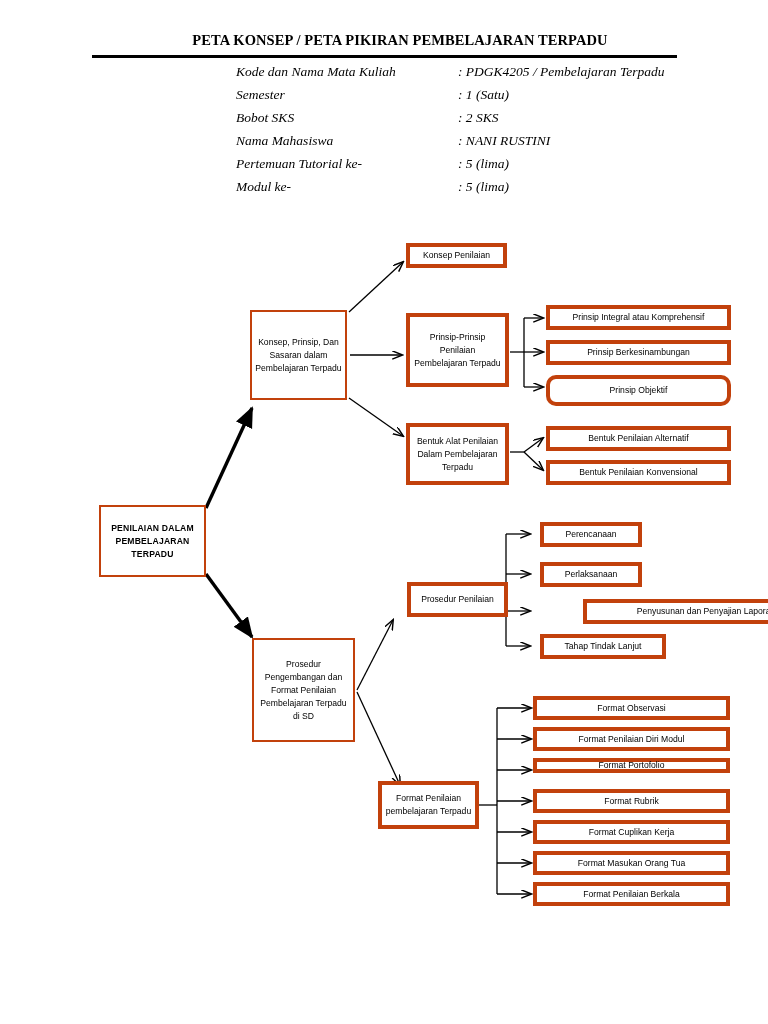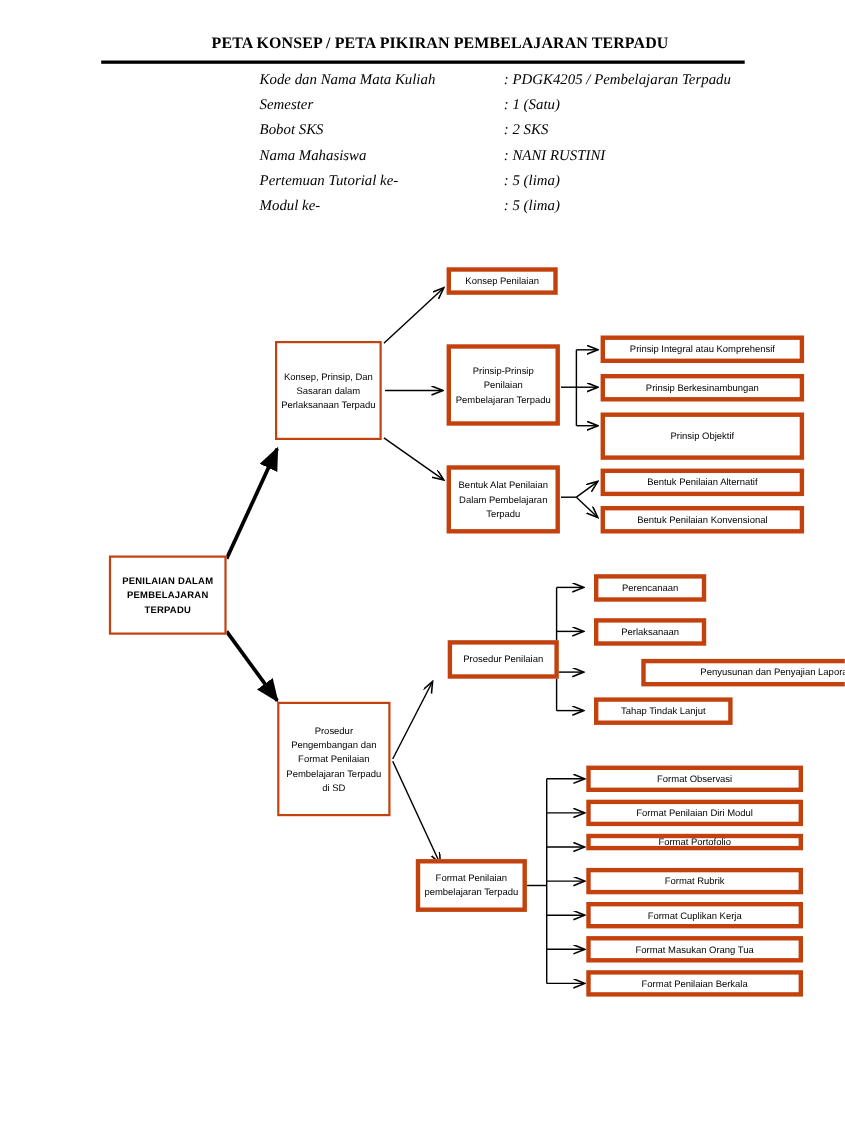--- a/index.html
+++ b/index.html
@@ -153,30 +153,30 @@
     <path d="M497,739 L531,739" stroke="#000" stroke-width="1.3" fill="none" marker-end="url(#ah)"></path>
     <path d="M497,770 L531,770" stroke="#000" stroke-width="1.3" fill="none" marker-end="url(#ah)"></path>
     <path d="M497,801 L531,801" stroke="#000" stroke-width="1.3" fill="none" marker-end="url(#ah)"></path>
     <path d="M497,832 L531,832" stroke="#000" stroke-width="1.3" fill="none" marker-end="url(#ah)"></path>
     <path d="M497,863 L531,863" stroke="#000" stroke-width="1.3" fill="none" marker-end="url(#ah)"></path>
     <path d="M497,894 L531,894" stroke="#000" stroke-width="1.3" fill="none" marker-end="url(#ah)"></path>
   </svg>
 
   <div class="node thick bold-text" style="left:99px; top:505px; width:107px; height:72px;">PENILAIAN DALAM PEMBELAJARAN TERPADU</div>
 
-  <div class="node thick" style="left:250px; top:310px; width:97px; height:90px;">Konsep, Prinsip, Dan Sasaran dalam Perlaksanaan Terpadu</div>
+  <div class="node thick" style="left:250px; top:310px; width:97px; height:90px;">Konsep, Prinsip, Dan Sasaran dalam Pembelajaran Terpadu</div>
   <div class="node thick" style="left:252px; top:638px; width:103px; height:104px;">Prosedur Pengembangan dan Format Penilaian Pembelajaran Terpadu di SD</div>
 
   <div class="node" style="left:406px; top:243px; width:101px; height:25px;">Konsep Penilaian</div>
   <div class="node" style="left:406px; top:313px; width:103px; height:74px;">Prinsip-Prinsip Penilaian Pembelajaran Terpadu</div>
   <div class="node" style="left:406px; top:423px; width:103px; height:62px;">Bentuk Alat Penilaian Dalam Pembelajaran Terpadu</div>
 
   <div class="node" style="left:546px; top:305px; width:185px; height:25px;">Prinsip Integral atau Komprehensif</div>
   <div class="node" style="left:546px; top:340px; width:185px; height:25px;">Prinsip Berkesinambungan</div>
-  <div class="node" style="left:546px; top:375px; width:185px; height:43px;">Prinsip Objektif</div>
+  <div class="node" style="left:546px; top:375px; width:185px; height:31px;border-radius:10px;">Prinsip Objektif</div>
 
   <div class="node" style="left:546px; top:426px; width:185px; height:25px;">Bentuk Penilaian Alternatif</div>
   <div class="node" style="left:546px; top:460px; width:185px; height:25px;text-align:center;">Bentuk Penilaian Konvensional</div>
 
   <div class="node" style="left:391px; top:582px; width:101px; height:35px;margin-left:16px;">Prosedur Penilaian</div>
   <div class="node" style="left:378px; top:781px; width:101px; height:48px;">Format Penilaian pembelajaran Terpadu</div>
 
   <div class="node" style="left:540px; top:522px; width:102px; height:25px;">Perencanaan</div>
   <div class="node" style="left:540px; top:562px; width:102px; height:25px;">Perlaksanaan</div>
   <div class="node" style="left:540px; top:599px; width:246px; height:25px;margin-left:43px;">Penyusunan dan Penyajian Laporan</div>

